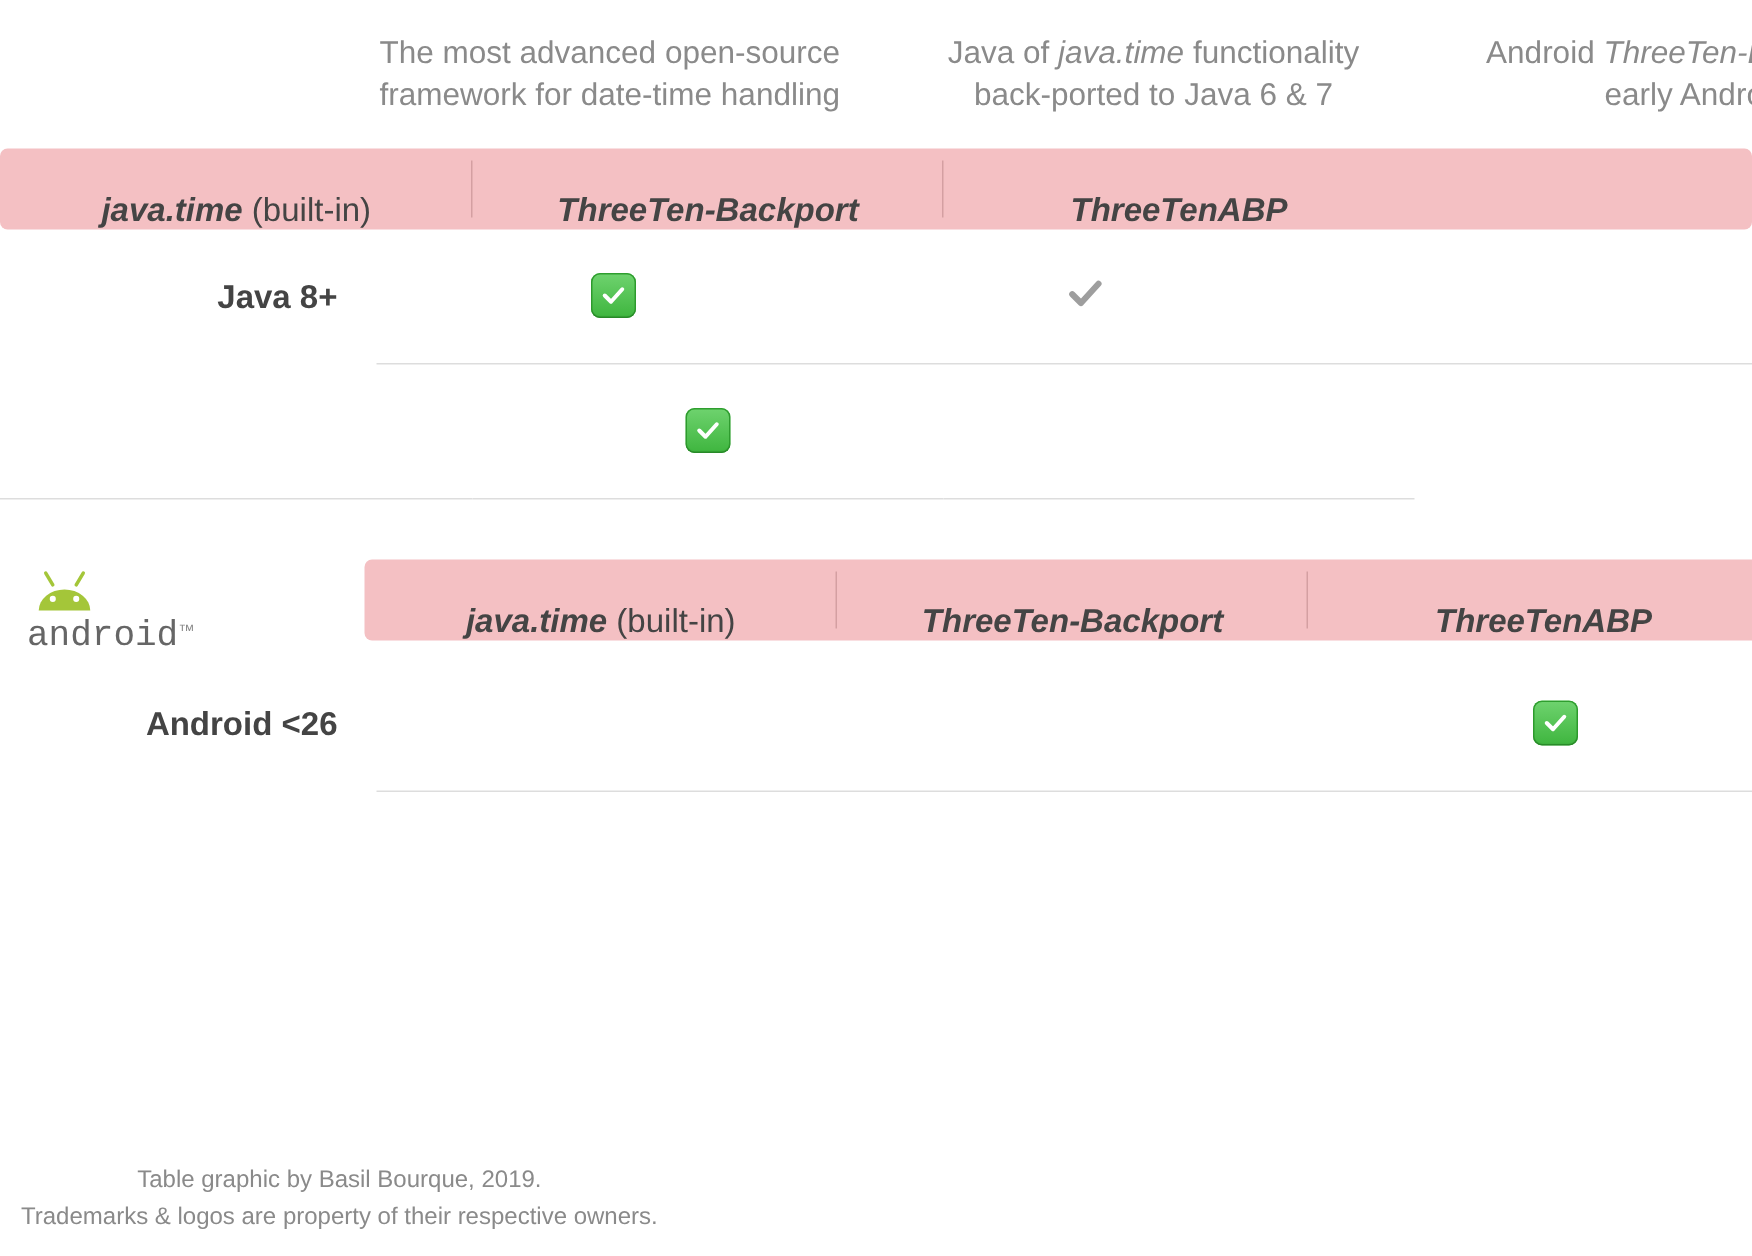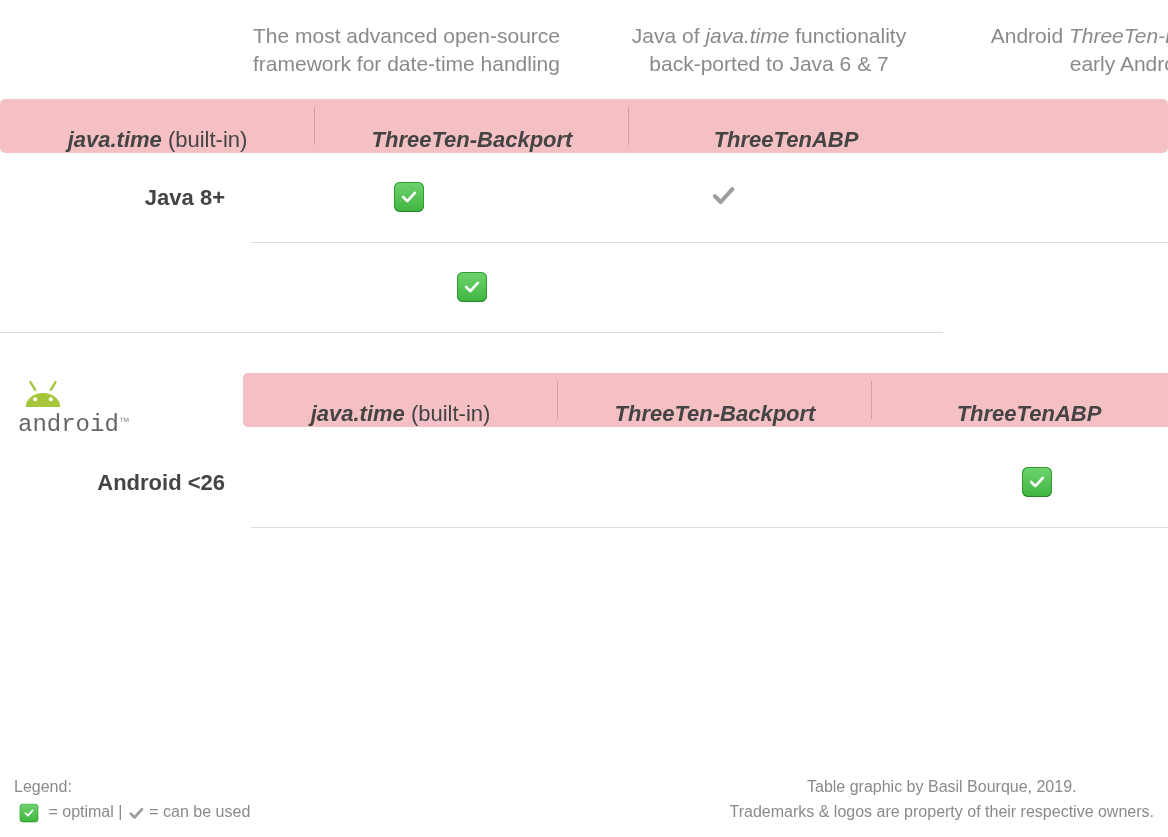--- a/index.html
+++ b/index.html
@@ -210,31 +210,17 @@
               <path d="M5 12l5 5L19 7"></path>
             </svg>
           </span>
       </div>
     </div>
   </div>
 
 </div>
 
 <div class="footer">
-  <div class="legend">
-    <div>Legend:</div>
-    <div>
-      <span class="small-check green-check">
-          <svg viewBox="0 0 24 24">
-            <path d="M5 12l5 5L19 7"></path>
-          </svg>
-        </span><span> = optimal</span><span>   |  </span><span class="small-grey">
-          <svg viewBox="0 0 24 24">
-            <path d="M5 13l5 5L20 7"></path>
-          </svg>
-        </span><span> = can be used</span>
-    </div>
-  </div>
   <div class="credits">
     <div>Table graphic by Basil Bourque, 2019.</div>
     <div>Trademarks &amp; logos are property of their respective owners.</div>
   </div>
 </div>
 
 </body></html>

